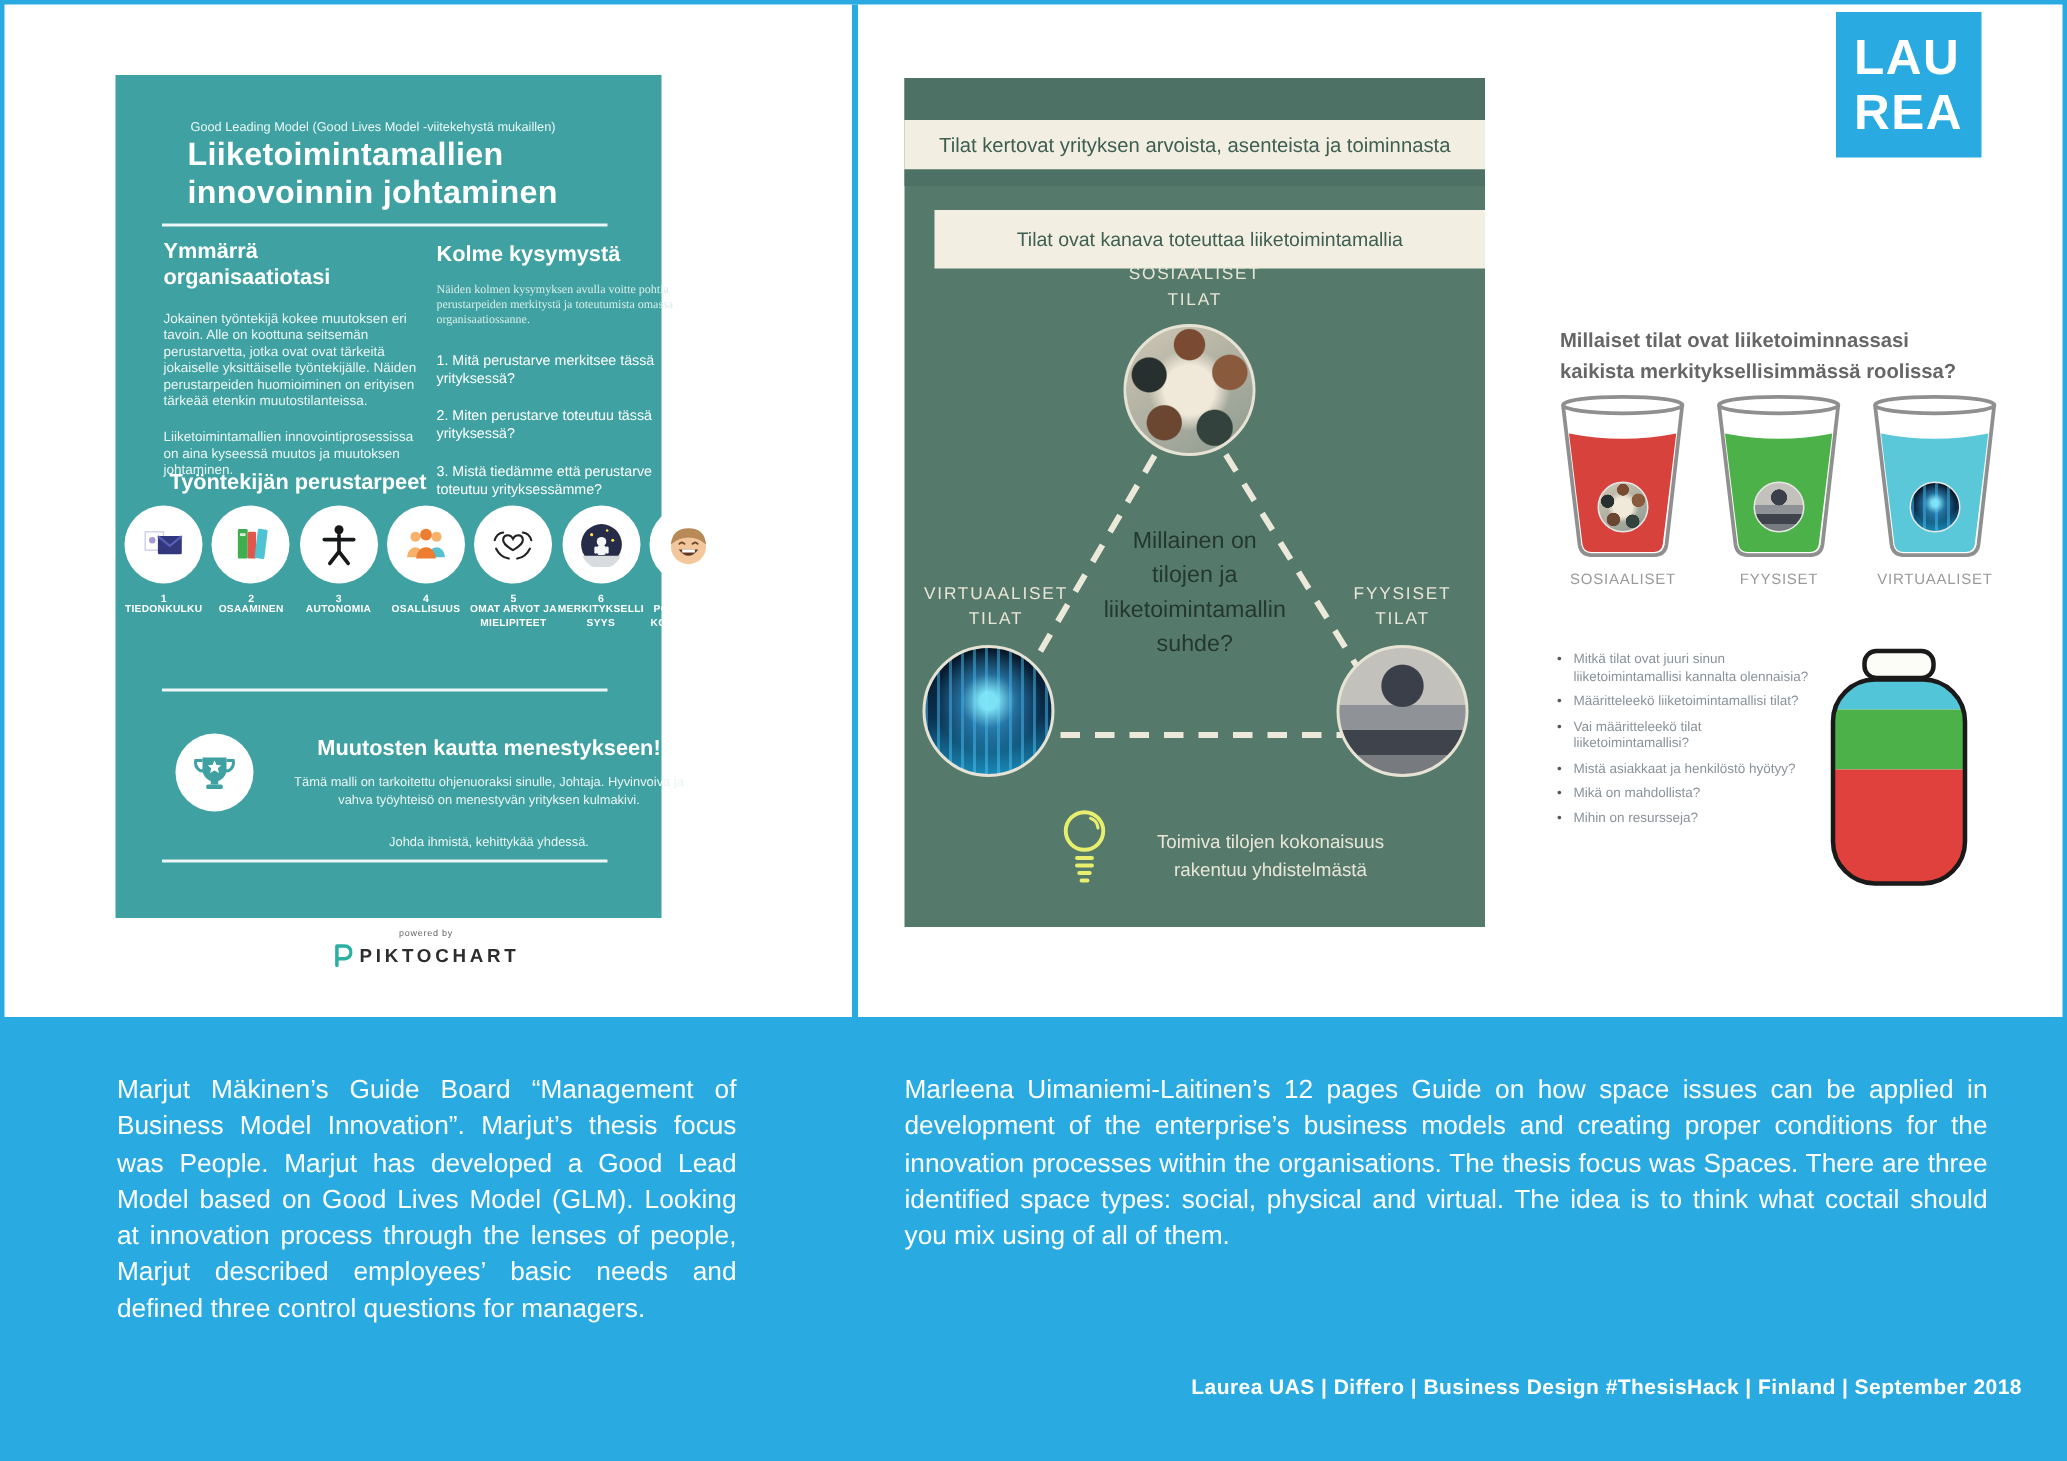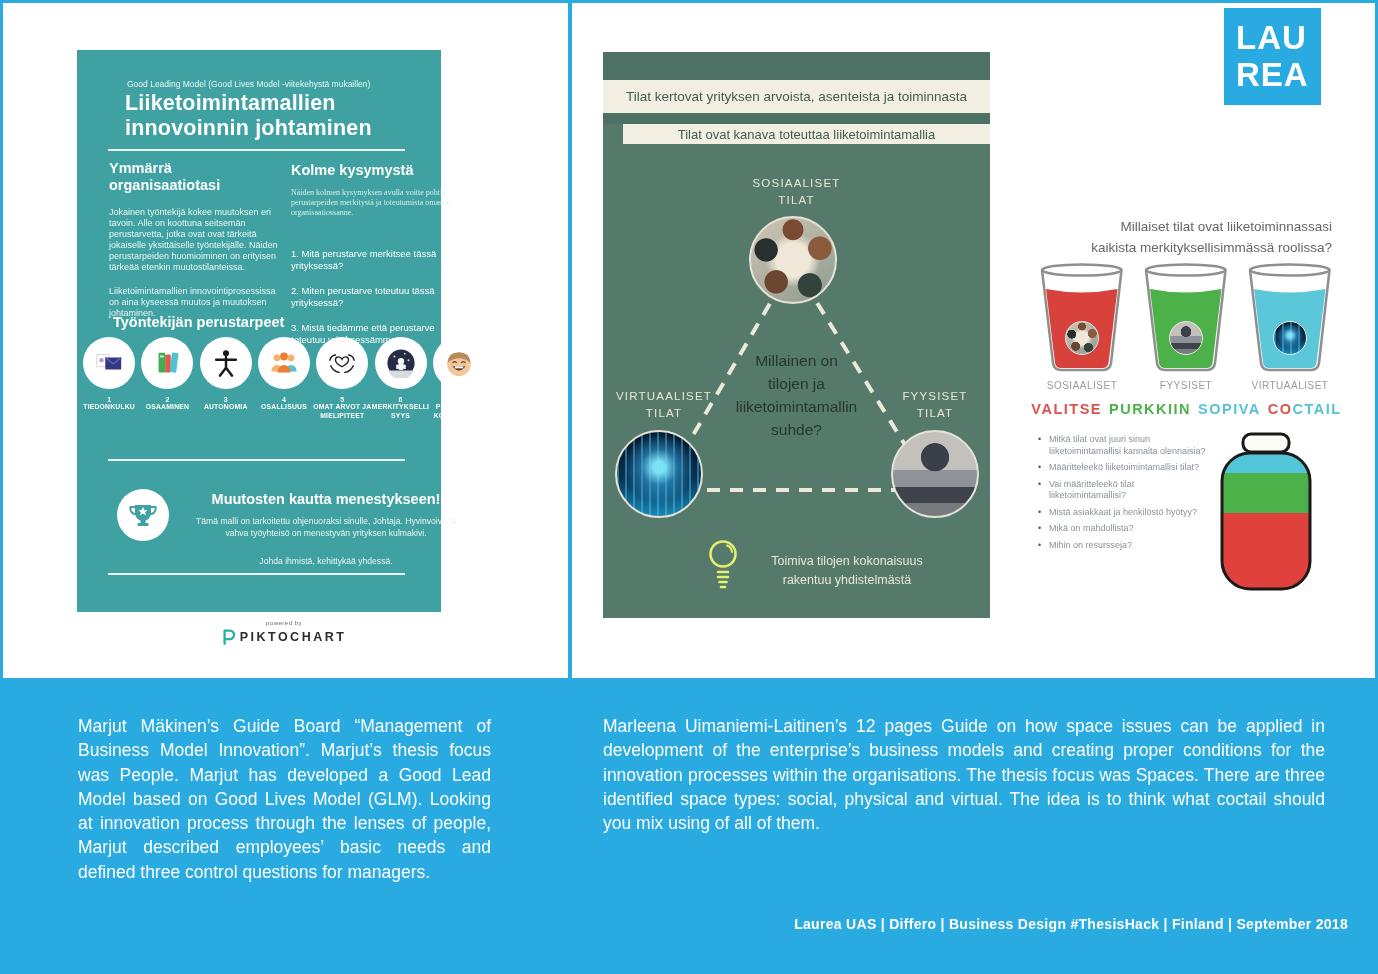--- a/index.html
+++ b/index.html
@@ -35,36 +35,36 @@
   .piktochart { position:absolute; left:77px; top:620px; width:414px; text-align:center; }
   .pk-powered { font-size:6px; letter-spacing:.5px; color:#666; }
   .pk-brand { margin-top:2px; font-size:12.5px; font-weight:bold; letter-spacing:2.5px; color:#2d2d2d; display:flex; align-items:center; justify-content:center; gap:5px; }
 
   
   .card-mid { position:absolute; left:603px; top:52px; width:387px; height:566px; background:#557a6b; }
   .cm-band-dark { position:absolute; left:0; right:0; background:#4d7164; }
   .bd1 { top:0; height:28px; } .bd2 { top:61px; height:11px; }
   .cm-banner { position:absolute; left:0; right:0; background:#f2efe2; color:#3f5e52; display:flex; align-items:center; justify-content:center; }
   .banner1 { top:28px; height:33px; font-size:13.5px; }
-  .banner2 { top:72px; height:20px; font-size:13px;margin-left:20px; }
+  .banner2 { top:88px; height:39px; font-size:13px;margin-left:20px; }
   .cm-tri { position:absolute; left:0; top:0; }
   .cm-node-label { position:absolute; text-align:center; color:#e9e6d7; font-size:11.5px; line-height:17px; letter-spacing:1.2px; white-space:pre-line; }
   .lbl-social { left:0; right:0; top:123px; }
   .lbl-virtual { left:6px; top:336px; width:110px; }
   .lbl-physical { left:277px; top:336px; width:110px; }
   .cm-circle { position:absolute; width:88px; height:88px; border-radius:50%; border:2px solid #e6e3d4; overflow:hidden; }
   .circ-social { left:146px; top:164px; }
   .circ-virtual { left:12px; top:378px; }
   .circ-physical { left:288px; top:378px; }
   .cm-question { position:absolute; left:96px; top:297px; width:195px; text-align:center; font-size:15.5px; line-height:23px; color:#243730; white-space:pre-line; }
   .cm-bulb { position:absolute; left:102px; top:486px; }
   .cm-note { position:absolute; left:144px; top:500px; width:200px; text-align:center; font-size:12.5px; line-height:19px; color:#e9e6d7; white-space:pre-line; }
 
   
-  .rp-question { position:absolute; left:1040px; top:216px; width:292px; text-align:right; font-size:13.5px; line-height:21px; color:#666; white-space:pre-line; }
+  .rp-question { position:absolute; left:1040px; top:216px; width:292px; text-align:left; font-size:13.5px; line-height:21px; color:#666; white-space:pre-line;font-weight:bold; }
   .cups-row { position:absolute; left:1036px; top:262px; width:300px; display:flex; justify-content:space-between; }
   .cup-block { width:92px; text-align:center; position:relative; }
   .cup-label { margin-top:2px; font-size:10px; letter-spacing:.5px; color:#9a9a9a; }
   .cup-photo { position:absolute; left:29px; top:59px; width:34px; height:34px; border-radius:50%; border:1.5px solid #e8e8e8; }
   .cocktail-heading { position:absolute; left:1020px; top:401px; width:340px; text-align:center; font-size:14.5px; font-weight:bold; letter-spacing:1.5px; }
   .cw { margin-right:7px; } .cw-nogap { margin-right:0; }
   .cw-red { color:#d9534f; } .cw-green { color:#4db149; } .cw-cyan { color:#56c2d6; }
   .rp-bullets { position:absolute; left:1038px; top:434px; width:170px; list-style:none; }
   .rp-bullets li { position:relative; padding-left:11px; margin-bottom:5px; font-size:9px; line-height:11.5px; color:#8a9299; }
   .rp-bullets li::before { content:"•"; position:absolute; left:0; top:0; color:#555; }
@@ -113,21 +113,21 @@
     <div class="cl-col-left">
       <div class="cl-h">Ymmärrä
 organisaatiotasi</div>
       <p class="cl-p">Jokainen työntekijä kokee muutoksen eri tavoin. Alle on koottuna seitsemän perustarvetta, jotka ovat ovat tärkeitä jokaiselle yksittäiselle työntekijälle. Näiden perustarpeiden huomioiminen on erityisen tärkeää etenkin muutostilanteissa.</p>
       <p class="cl-p">Liiketoimintamallien innovointiprosessissa on aina kyseessä muutos ja muutoksen johtaminen.</p>
     </div>
 
     <div class="cl-col-right">
       <div class="cl-h">Kolme kysymystä</div>
       <p class="cl-intro">Näiden kolmen kysymyksen avulla voitte pohtia perustarpeiden merkitystä ja toteutumista omassa organisaatiossanne.</p>
-      <p class="cl-q" style="margin-top:30px;">1. Mitä perustarve merkitsee tässä yrityksessä?</p>
+      <p class="cl-q" style="margin-top:17px;">1. Mitä perustarve merkitsee tässä yrityksessä?</p>
       <p class="cl-q">2. Miten perustarve toteutuu tässä yrityksessä?</p>
       <p class="cl-q">3. Mistä tiedämme että perustarve toteutuu yrityksessämme?</p>
     </div>
 
     <div class="cl-needs-h">Työntekijän perustarpeet</div>
 
     <div class="needs-row">
       <div class="need">
         <div class="need-circle">
             <svg width="30" height="30" viewBox="0 0 32 32">
@@ -311,23 +311,20 @@
       <svg width="92" height="112" viewBox="0 0 92 112">
         <path d="M6 8 L17 101 q1 7 8 7 h42 q7 0 8-7 L85.5 8" fill="#fff" stroke="#8f8f8f" stroke-width="2.5" stroke-linejoin="round"></path>
         <ellipse cx="45.8" cy="8" rx="39.8" ry="5.5" fill="#fff" stroke="#8f8f8f" stroke-width="2.5"></ellipse>
         <path d="M10 27 L19 101 q1 5 6 5 h41.5 q5 0 6-5 L81.5 27 Q45.8 34 10 27 z" fill="#5bc8da"></path>
       </svg>
       <div class="cup-photo photo-virtual"></div>
       <div class="cup-label">VIRTUAALISET</div>
     </div>
   </div>
 
-  <div class="cocktail-heading">
-    <span class="cw cw-red">VALITSE</span><span class="cw cw-green">PURKKIIN</span><span class="cw cw-cyan">SOPIVA</span><span class="cw cw-red cw-nogap">CO</span><span class="cw cw-cyan">CTAIL</span>
-  </div>
 
   <ul class="rp-bullets">
     <li>Mitkä tilat ovat juuri sinun liiketoimintamallisi kannalta olennaisia?</li>
     <li>Määritteleekö liiketoimintamallisi tilat?</li>
     <li>Vai määritteleekö tilat liiketoimintamallisi?</li>
     <li>Mistä asiakkaat ja henkilöstö hyötyy?</li>
     <li>Mikä on mahdollista?</li>
     <li>Mihin on resursseja?</li>
   </ul>
 

